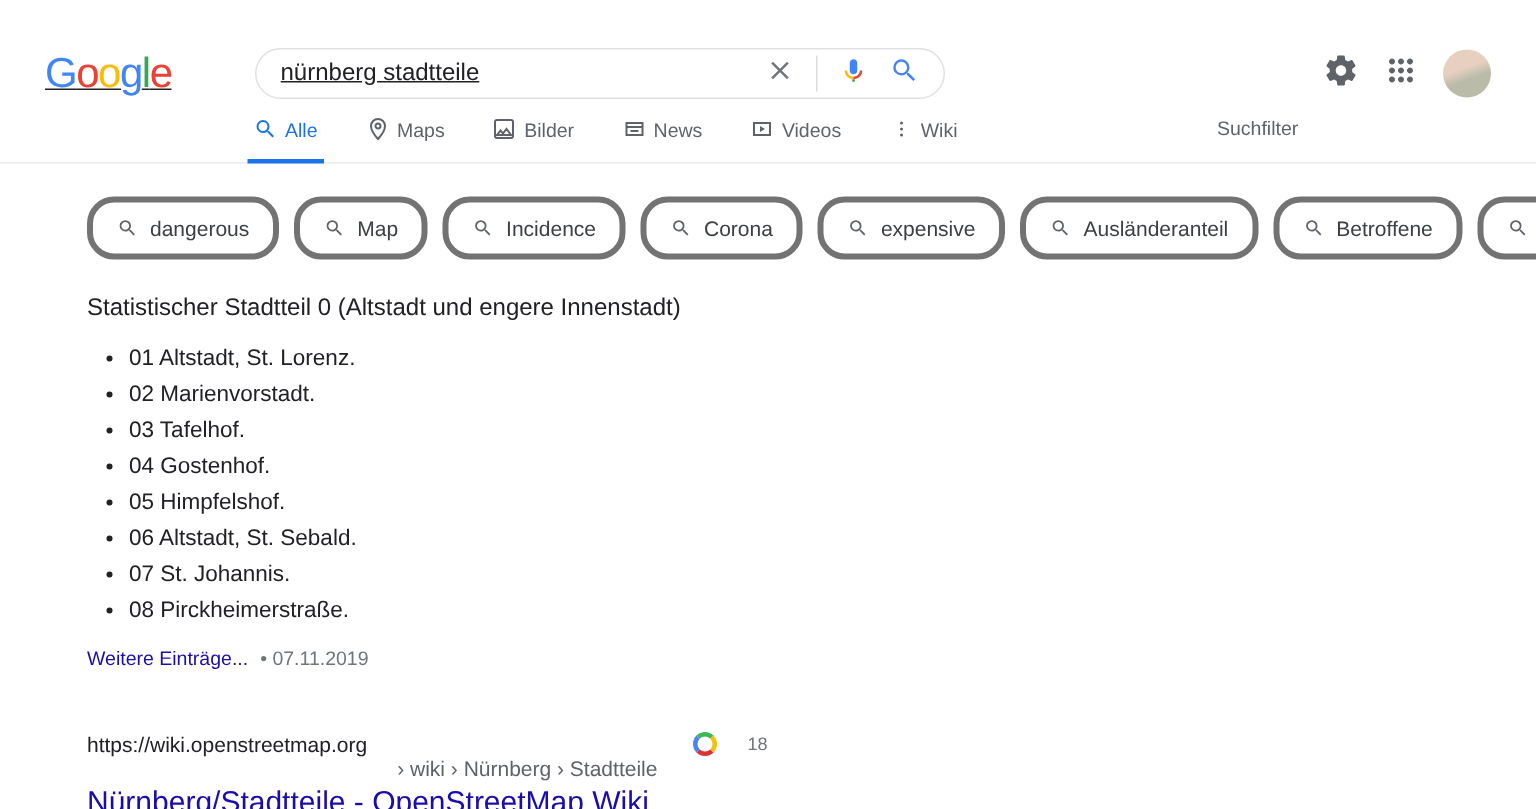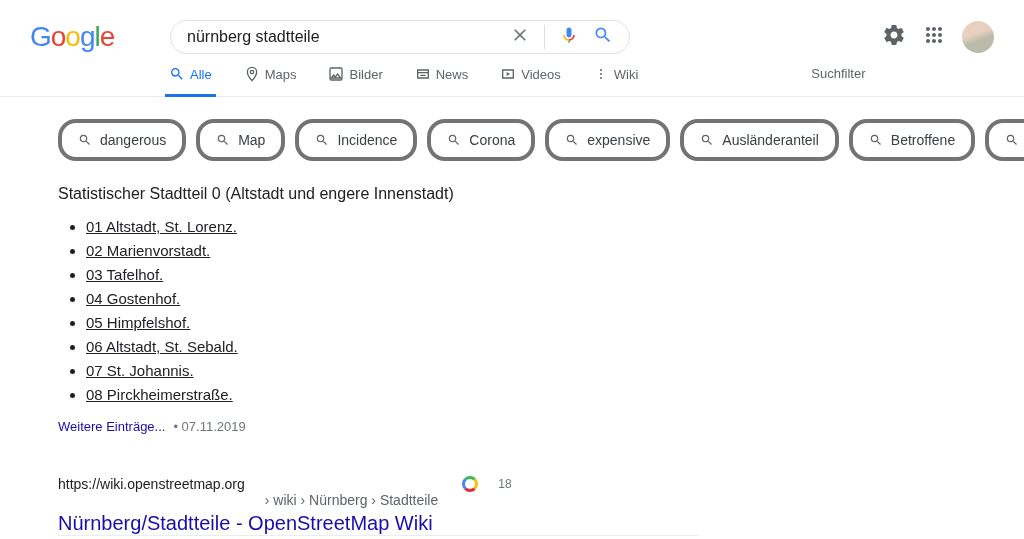--- a/index.html
+++ b/index.html
@@ -1,18 +1,18 @@
 <!DOCTYPE html>
 <html><head>
   <meta charset="utf-8">
   <style>
     * { margin: 0; padding: 0; box-sizing: border-box; }
     body { font-family: arial, sans-serif; color: #202124; background: #fff; }
     
-    .header { display: flex; align-items: center; padding: 20px 30px 0 30px; }
+    .header { display: flex; align-items: center; padding: 32px 30px 0 30px; text-decoration: underline; }
     .logo { width: 92px; margin-right: 48px; }
     .logo-text { font-size: 28px; font-weight: 500; letter-spacing: -1px; }
     .g1 { color: #4285f4; } .g2 { color: #ea4335; } .g3 { color: #fbbc05; }
     .g4 { color: #4285f4; } .g5 { color: #34a853; } .g6 { color: #ea4335; }
     
     .search-wrap { flex: 0 0 auto; }
     .search-box { display: flex; align-items: center; width: 460px; height: 34px; border: 1px solid #dfe1e5; border-radius: 24px; padding: 0 16px; }
     .search-input { flex: 1; border: none; outline: none; font-size: 16px; color: #202124; }
     .search-icons { display: flex; align-items: center; gap: 14px; }
     .sep { width: 1px; height: 24px; background: #dadce0; }
@@ -24,21 +24,21 @@
     .tab { display: flex; align-items: center; gap: 5px; padding: 0 4px 12px; margin-right: 24px; cursor: pointer; }
     .tab.active { color: #1a73e8; border-bottom: 3px solid #1a73e8; margin-bottom: -1px; }
     .tab-icon { width: 16px; height: 16px; }
     .suchfilter { margin-left: 145px; color: #5f6368; padding-bottom: 12px; }
     
     .chips { display: flex; gap: 10px; padding: 22px 0 0 58px; flex-wrap: nowrap; }
     .chip { display: flex; align-items: center; gap: 8px; padding: 9px 16px; border: 4px solid #737373; border-radius: 18px; background: #fff; cursor: pointer; font-size: 14px; color: #3c4043; }
     
     .results { padding: 24px 0 0 58px; max-width: 640px; }
     .snippet-heading { font-size: 16px; color: #202124; margin-bottom: 12px; }
-    .snippet-list { padding-left: 28px; margin-bottom: 12px; text-decoration: underline; }
+    .snippet-list { padding-left: 28px; margin-bottom: 12px; }
     .snippet-list li { font-size: 15px; line-height: 1.6; color: #202124; }
     .more-row { display: flex; align-items: center; gap: 8px; font-size: 13px; margin-bottom: 26px; }
     .more-link { color: #1a0dab; }
     .more-date { color: #70757a; }
     
     .result-url { font-size: 14px; color: #202124; margin-bottom: 4px; display: flex; align-items: center; gap: 20px; }
     .result-url .crumb { color: #5f6368; margin-top: 32px; }
     .favicon { width: 16px; height: 16px; border-radius: 50%; border: 3px solid; border-color: #3cba54 #f4c20d #db3236 #4885ed; display: inline-block; margin-left: 4px; }
     .result-count { font-size: 12px; color: #70757a; }
     .result-title { font-size: 20px; color: #1a0dab; margin-bottom: 20px; }

